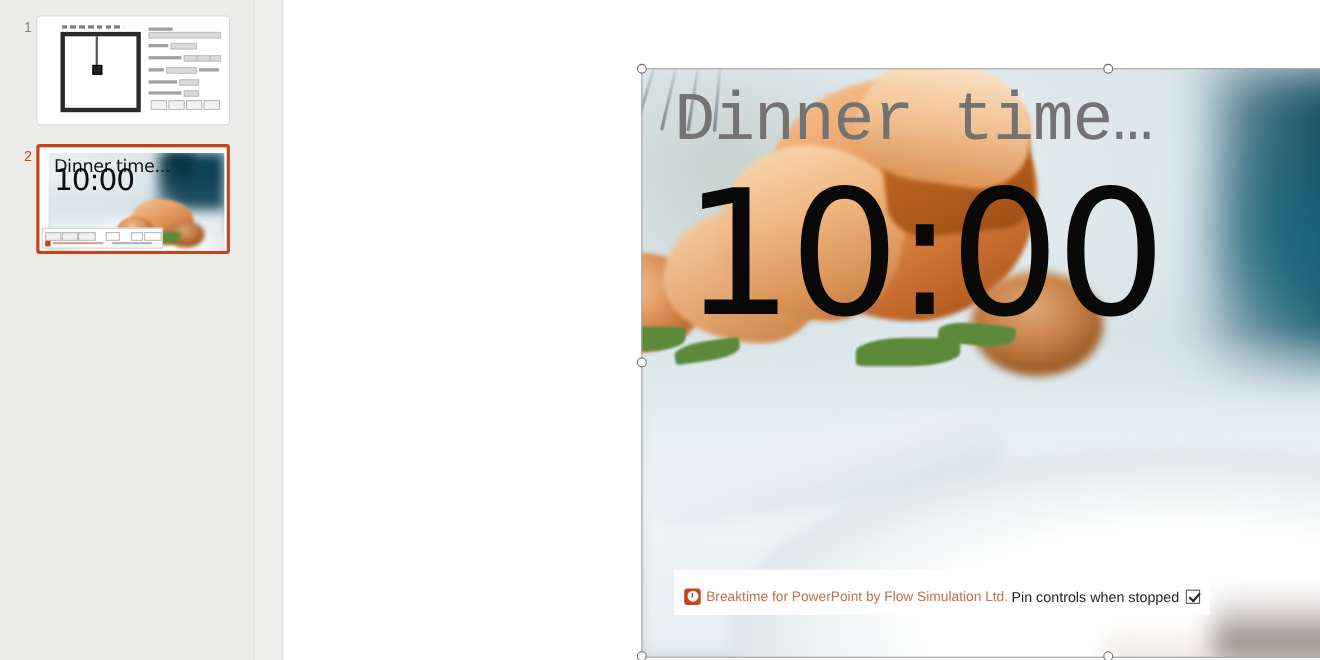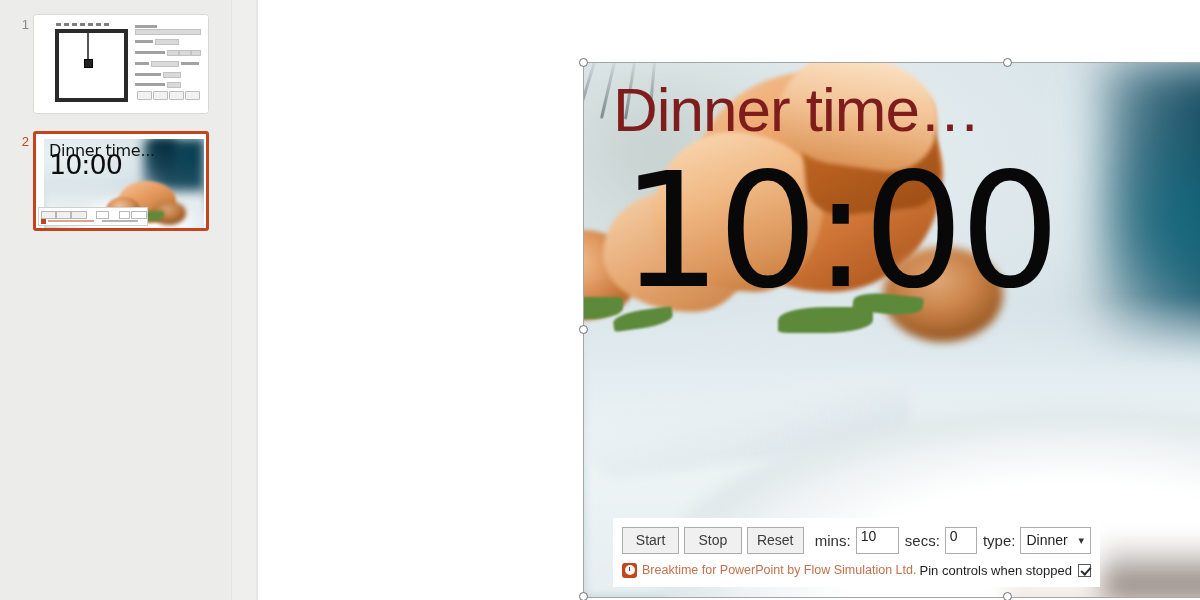--- a/index.html
+++ b/index.html
@@ -370,24 +370,24 @@
     position: absolute;
     background: #5d8a3a;
     border-radius: 50% 10% 50% 10%;
     filter: blur(1.2px);
   }
 
   
   #slide-title {
     position: absolute;
     left: 30px; top: 67px;
-    font-family: Liberation Sans, sans-serif;
+    font-family: Liberation Mono, monospace;
     font-size: 62px;
     line-height: 1;
-    color: #7f1d1d;
+    color: #737373;
     letter-spacing: -1px;
     white-space: nowrap;
   }
   #slide-timer {
     position: absolute;
     left: 38px; top: 140px;
     font-family: "DejaVu Sans", sans-serif;
     font-size: 158px;
     line-height: 1;
     color: #080808;
@@ -659,37 +659,20 @@
         </div>
 
         <div class="ph-layer ph-platerim"></div>
         <div class="ph-layer ph-darkband"></div>
       </div>
 
       <div id="slide-title">Dinner time…</div>
       <div id="slide-timer">10:00</div>
 
       <div id="controls">
-        <div class="ctl-row1">
-          <div class="ctl-btn">Start</div>
-          <div class="ctl-btn">Stop</div>
-          <div class="ctl-btn">Reset</div>
-
-          <span class="ctl-lab">mins:</span>
-          <div class="ctl-input" id="mins-input">10</div>
-
-          <span class="ctl-lab">secs:</span>
-          <div class="ctl-input" id="secs-input">0</div>
-
-          <span class="ctl-lab">type:</span>
-          <div class="ctl-select">
-            <span>Dinner</span>
-            <span class="chev">▾</span>
-          </div>
-        </div>
 
         <div class="ctl-row2">
           <div id="bt-logo"></div>
           <div id="bt-credit">Breaktime for PowerPoint by Flow Simulation Ltd.</div>
           <div id="pin-wrap">
             <span id="pin-label">Pin controls when stopped</span>
             <span id="pin-checkbox"></span>
           </div>
         </div>
       </div>

